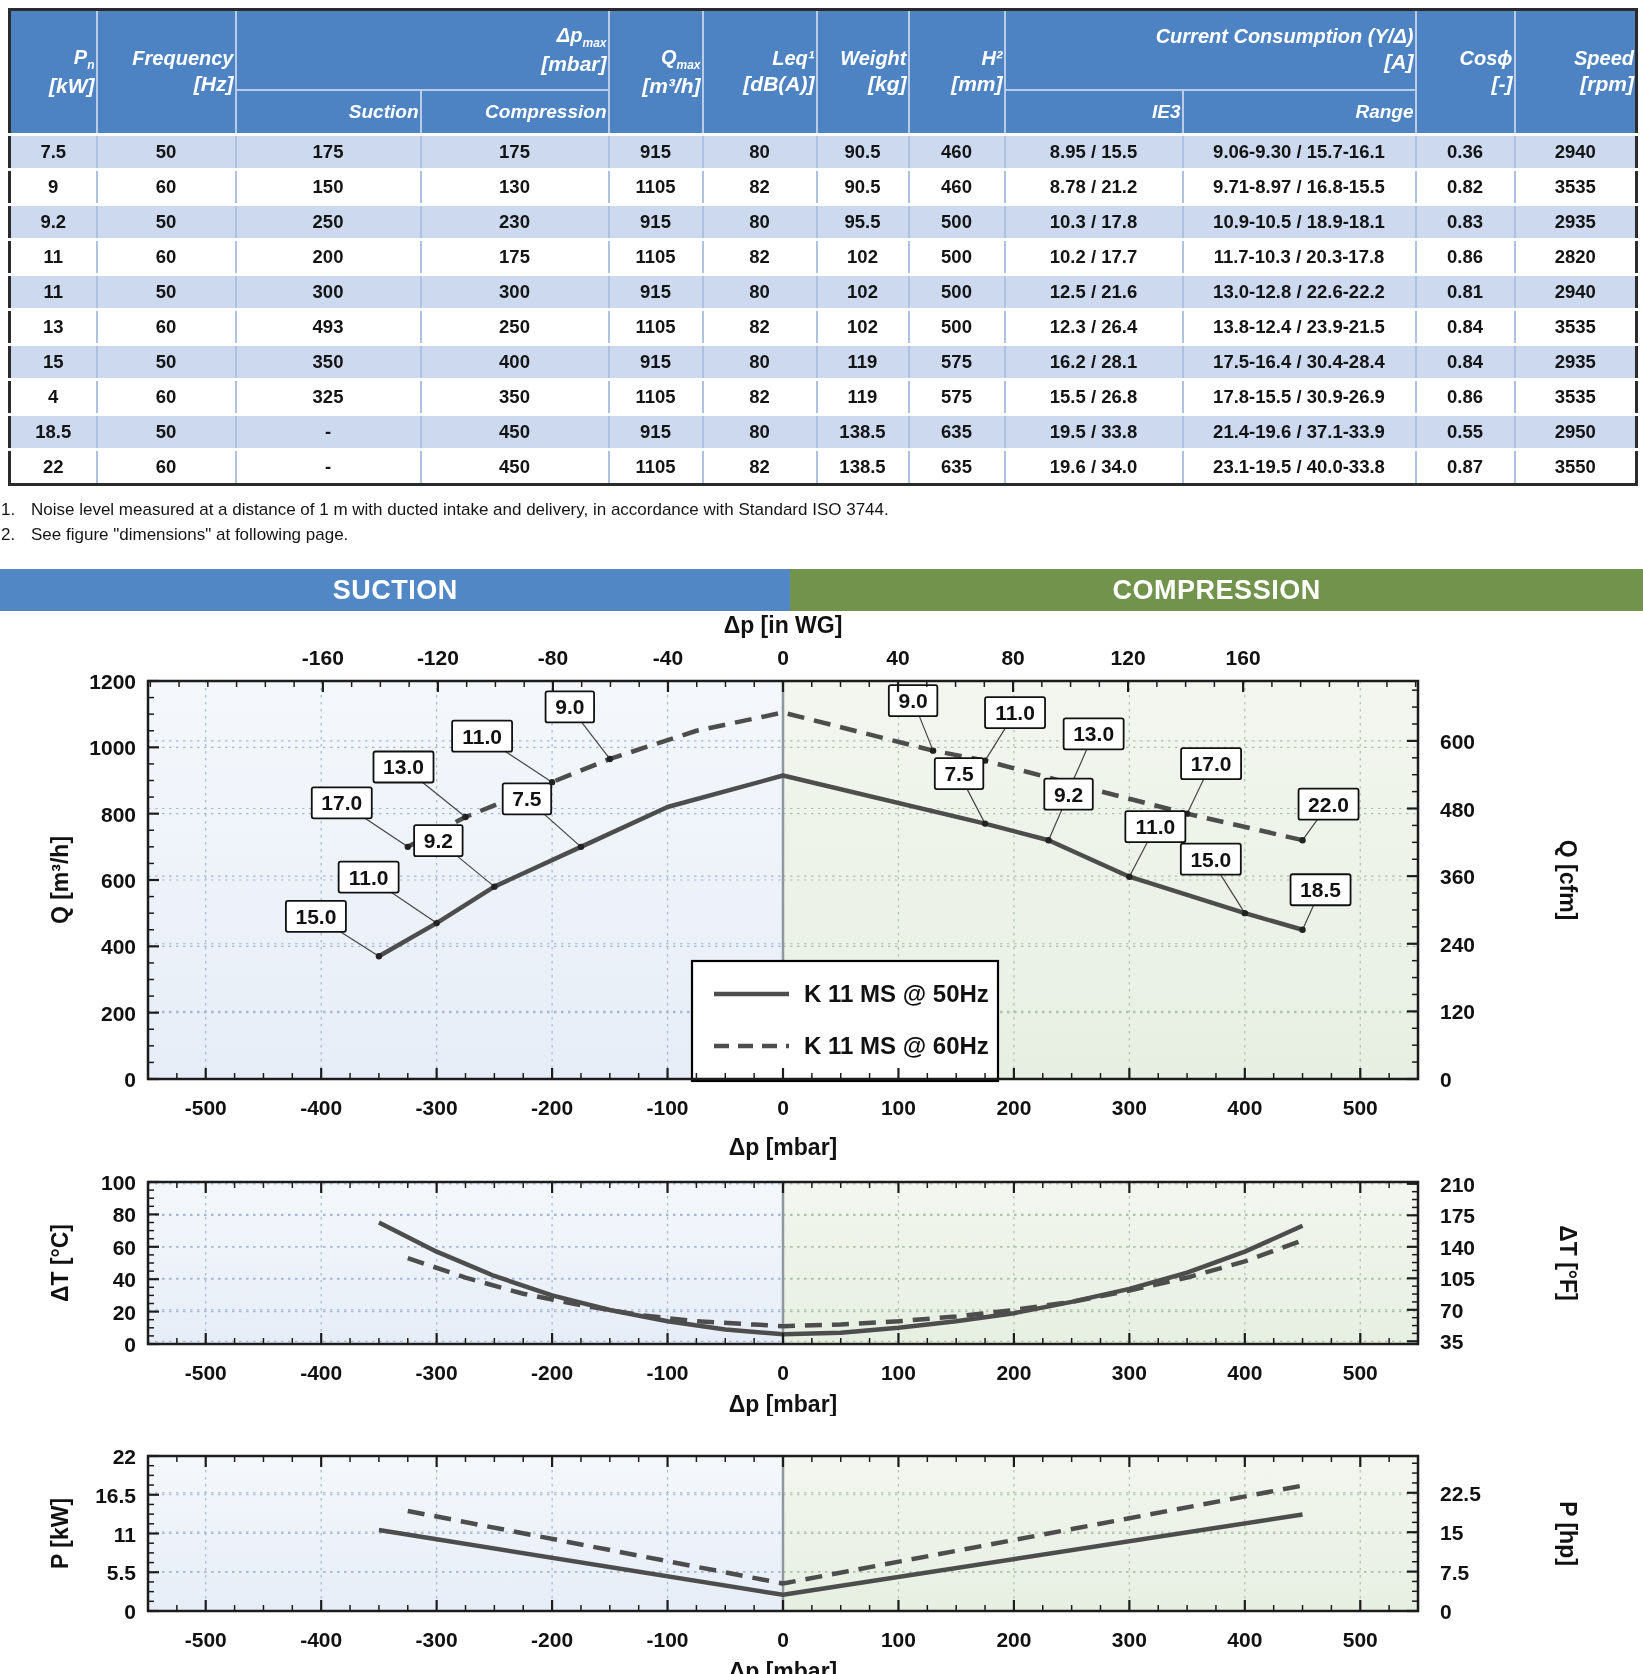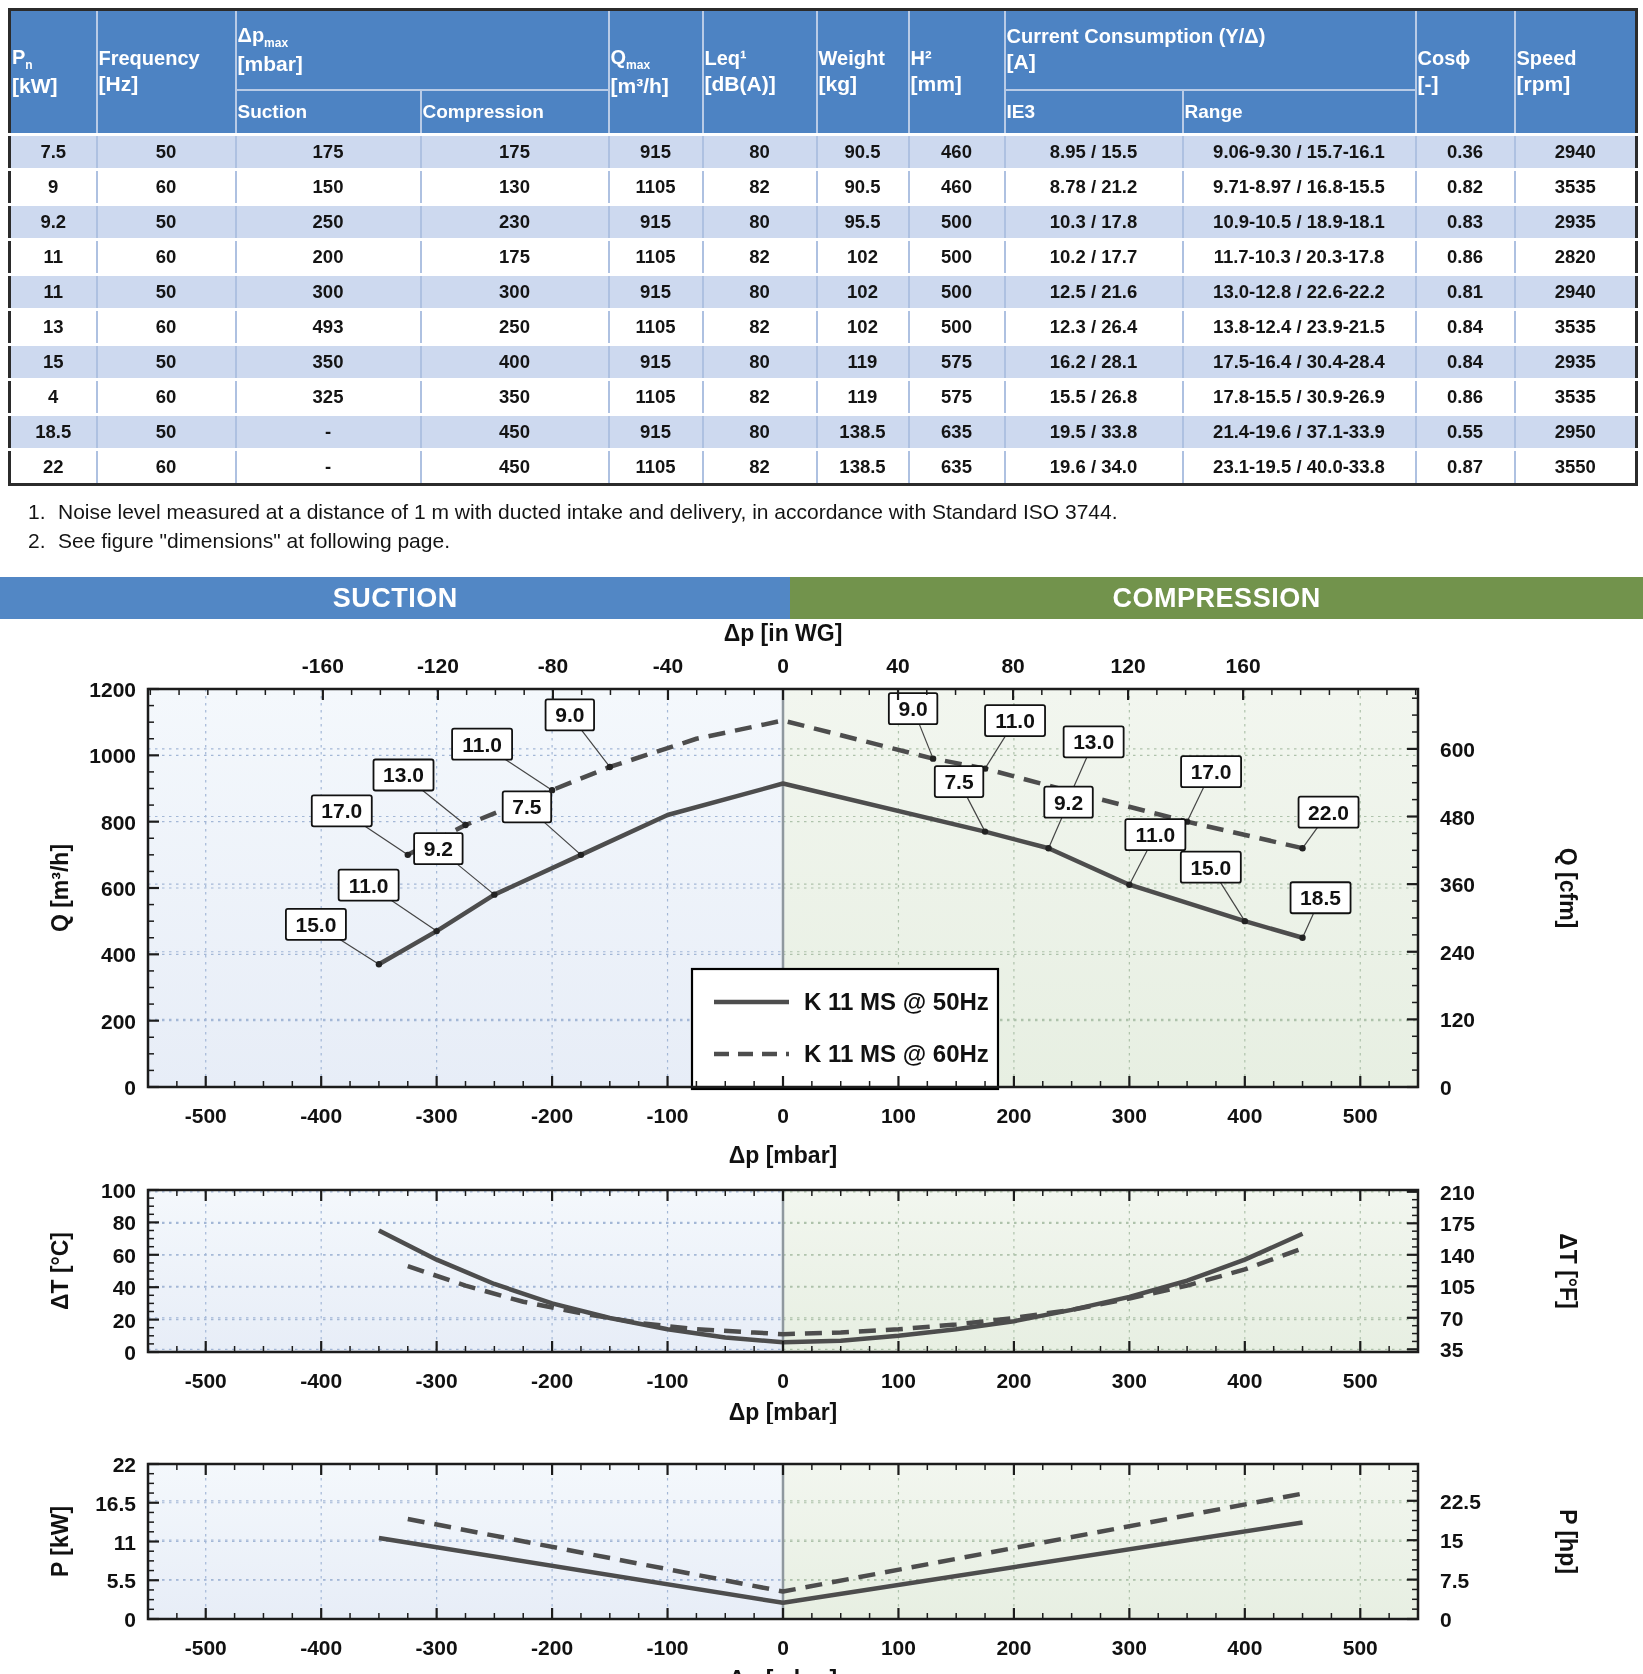--- a/index.html
+++ b/index.html
@@ -2,31 +2,31 @@
 <html style="--hdr: #4D83C3; --alt: #CDD9EF; --banb: #5287C5; --bang: #72934C;"><head>
 <meta charset="utf-8">
 <style>
   html,body{margin:0;padding:0;background:#fff;width:1643px;height:1674px;overflow:hidden;
     font-family:"Liberation Sans",sans-serif;color:#111;}
   .page{width:1643px;position:relative;}
   
   .tblwrap{padding:8px 8px 0 8px;}
   table.perf{border-collapse:collapse;table-layout:fixed;width:1627px;border:3px solid #2b2b2b;}
   table.perf th{background:var(--hdr,#4D83C3);color:#fff;border:2px solid #b9cbe6;
-    text-align:left;vertical-align:middle;font-weight:700;padding:2px 1px;}
+    text-align:right;vertical-align:middle;font-weight:700;padding:2px 1px;font-style:italic;}
   table.perf thead tr.r1 th{height:74px;font-size:20px;line-height:1.25;}
   table.perf thead tr.r2 th{height:38px;font-size:19px;}
   table.perf th .hu{font-size:21px;font-weight:700;}
   table.perf sub{font-size:12px;vertical-align:-5px;font-weight:700;}
   table.perf td{text-align:center;font-weight:700;font-size:18.5px;height:30px;
     border-left:2px solid #aec1e1;border-right:2px solid #aec1e1;border-top:3px solid #ffffff;color:#141414;padding:1px 0;}
   table.perf tr.odd td{background:var(--alt,#CDD9EF);}
   table.perf tr.even td{background:#ffffff;}
   
-  .footnotes{padding:14px 0 0 28px;font-size:21px;color:#141414;}
+  .footnotes{padding:14px 0 0 1px;font-size:17px;color:#141414;}
   .fn{margin-bottom:5px;}
   .fn .num{display:inline-block;width:30px;}
   
   .banner{margin-top:24px;display:flex;height:42px;width:1643px;}
   .banner div{color:#fff;font-size:27px;font-weight:700;letter-spacing:.5px;
     display:flex;align-items:center;justify-content:center;}
   .ban-suction{width:48.1%;background:var(--banb,#5287C5);}
   .ban-comp{width:51.9%;background:var(--bang,#72934C);}
   
   svg{display:block;}

